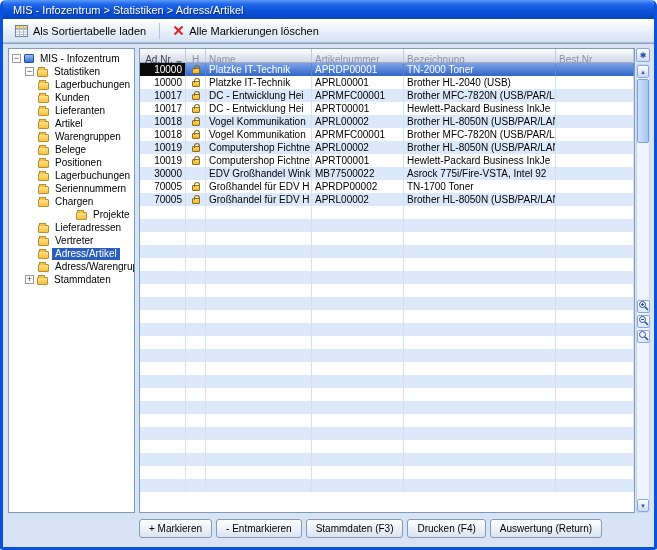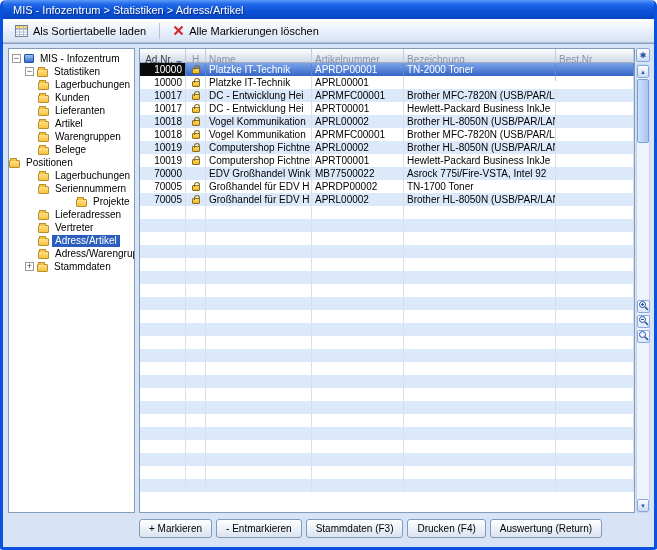--- a/index.html
+++ b/index.html
@@ -227,31 +227,35 @@
             <span class="tlabel">Artikel</span>
           </div>
           <div class="tree-row" style="padding-left: 29px;">
             <span class="ticon folder"></span>
             <span class="tlabel">Warengruppen</span>
           </div>
           <div class="tree-row" style="padding-left: 29px;">
             <span class="ticon folder"></span>
             <span class="tlabel">Belege</span>
           </div>
-          <div class="tree-row" style="">
+          <div class="tree-row" style="padding-left: 29px;">
             <span class="ticon folder"></span>
             <span class="tlabel">Positionen</span>
           </div>
           <div class="tree-row" style="padding-left: 29px;">
             <span class="ticon folder"></span>
             <span class="tlabel">Lagerbuchungen</span>
           </div>
           <div class="tree-row" style="padding-left: 29px;">
             <span class="ticon folder"></span>
             <span class="tlabel">Seriennummern</span>
+          </div>
+          <div class="tree-row" style="padding-left: 29px;">
+            <span class="ticon folder"></span>
+            <span class="tlabel">Chargen</span>
           </div>
           <div class="tree-row" style="padding-left: 29px; margin-left: 38px;">
             <span class="ticon folder"></span>
             <span class="tlabel">Projekte</span>
           </div>
           <div class="tree-row" style="padding-left: 29px;">
             <span class="ticon folder"></span>
             <span class="tlabel">Lieferadressen</span>
           </div>
           <div class="tree-row" style="padding-left: 29px;">
@@ -307,20 +311,21 @@
                 <div class="cell c4">TN-2000 Toner</div>
                 <div class="cell c5"></div>
               </div>
               <div class="trow">
                 <div class="cell c0">10000</div>
                 <div class="cell c1">
                   <span class="lock"></span>
                 </div>
                 <div class="cell c2">Platzke IT-Technik</div>
                 <div class="cell c3">APRL00001</div>
+                <div class="cell c4">Brother HL-2040 (USB)</div>
                 <div class="cell c5"></div>
               </div>
               <div class="trow alt">
                 <div class="cell c0">10017</div>
                 <div class="cell c1">
                   <span class="lock"></span>
                 </div>
                 <div class="cell c2">DC - Entwicklung Hei</div>
                 <div class="cell c3">APRMFC00001</div>
                 <div class="cell c4">Brother MFC-7820N (USB/PAR/LAN)</div>
@@ -370,21 +375,21 @@
                 <div class="cell c0">10019</div>
                 <div class="cell c1">
                   <span class="lock"></span>
                 </div>
                 <div class="cell c2">Computershop Fichtne</div>
                 <div class="cell c3">APRT00001</div>
                 <div class="cell c4">Hewlett-Packard Business InkJe</div>
                 <div class="cell c5"></div>
               </div>
               <div class="trow alt">
-                <div class="cell c0">70000</div>
+                <div class="cell c0">30000</div>
                 <div class="cell c1"></div>
                 <div class="cell c2">EDV Großhandel Winkl</div>
                 <div class="cell c3">MB77500022</div>
                 <div class="cell c4">Asrock 775i/Fire-VSTA, Intel 92</div>
                 <div class="cell c5"></div>
               </div>
               <div class="trow">
                 <div class="cell c0">70005</div>
                 <div class="cell c1">
                   <span class="lock"></span>

